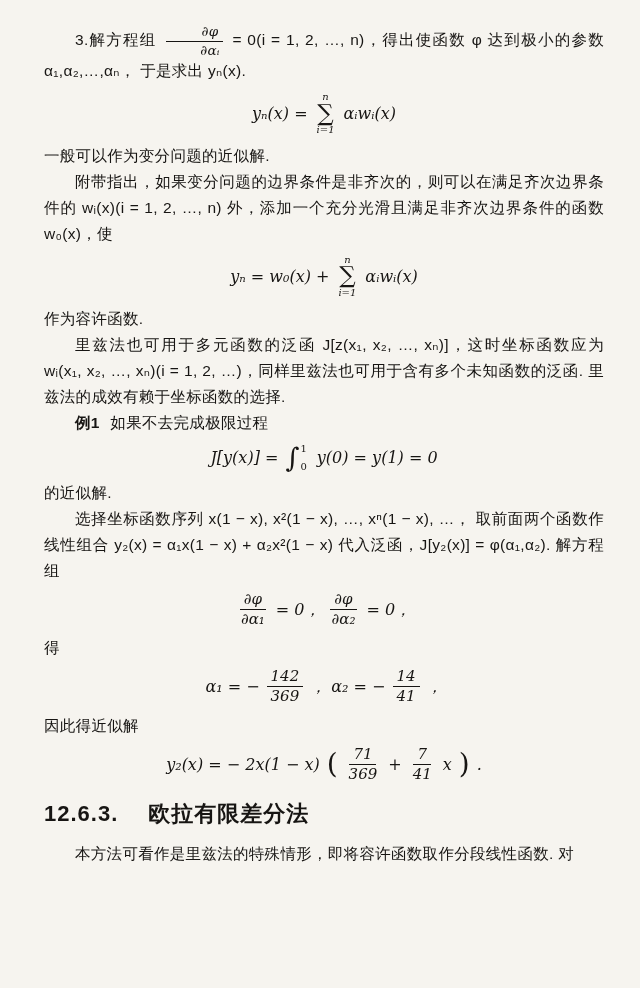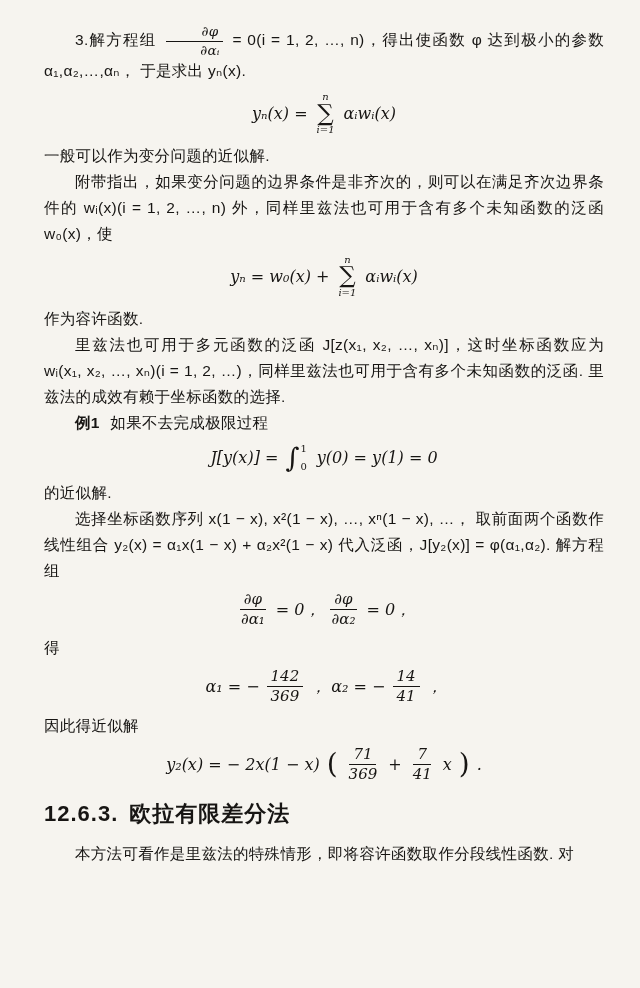--- a/index.html
+++ b/index.html
@@ -70,21 +70,21 @@
   .integral{display:inline-flex;align-items:center;font-style:italic;}
   .int-sign{font-size:27px;font-style:normal;line-height:1;}
   .int-limits{
     display:inline-flex;flex-direction:column;justify-content:space-between;
     height:30px;font-size:10px;margin:0 3px 0 1px;font-style:normal;
   }
   .int-limits .up{align-self:flex-end;}
   .bigp{font-size:28px;font-style:normal;line-height:1;font-weight:400;}
   .ex-label{font-weight:bold;margin-right:6px;}
   .heading{
-    display:flex;align-items:baseline;gap:11px;
+    display:flex;align-items:baseline;gap:30px;
     font-size:22px;font-weight:bold;
     margin:16px 0 12px 0;
     font-family:"Liberation Sans","DejaVu Sans",sans-serif;
     letter-spacing:1px;
   }
 </style>
 </head>
 <body>
 
 <div class="page">
@@ -106,21 +106,21 @@
     <span class="sum">
       <span class="lim">n</span>
       <span class="sigma">∑</span>
       <span class="lim">i=1</span>
     </span>
     <span class="math">αᵢwᵢ(x)</span>
   </div>
 
   <p>一般可以作为变分问题的近似解.</p>
 
-  <p class="indent">附带指出，如果变分问题的边界条件是非齐次的，则可以在满足齐次边界条件的 wᵢ(x)(i = 1, 2, …, n) 外，同样里兹法也可用于含有多个未知函数的泛函 w₀(x)，使</p>
+  <p class="indent">附带指出，如果变分问题的边界条件是非齐次的，则可以在满足齐次边界条件的 wᵢ(x)(i = 1, 2, …, n) 外，添加一个充分光滑且满足非齐次边界条件的函数 w₀(x)，使</p>
 
   <div class="formula">
     <span class="math">yₙ = w₀(x) +</span>
     <span class="sum">
       <span class="lim">n</span>
       <span class="sigma">∑</span>
       <span class="lim">i=1</span>
     </span>
     <span class="math">αᵢwᵢ(x)</span>
   </div>

